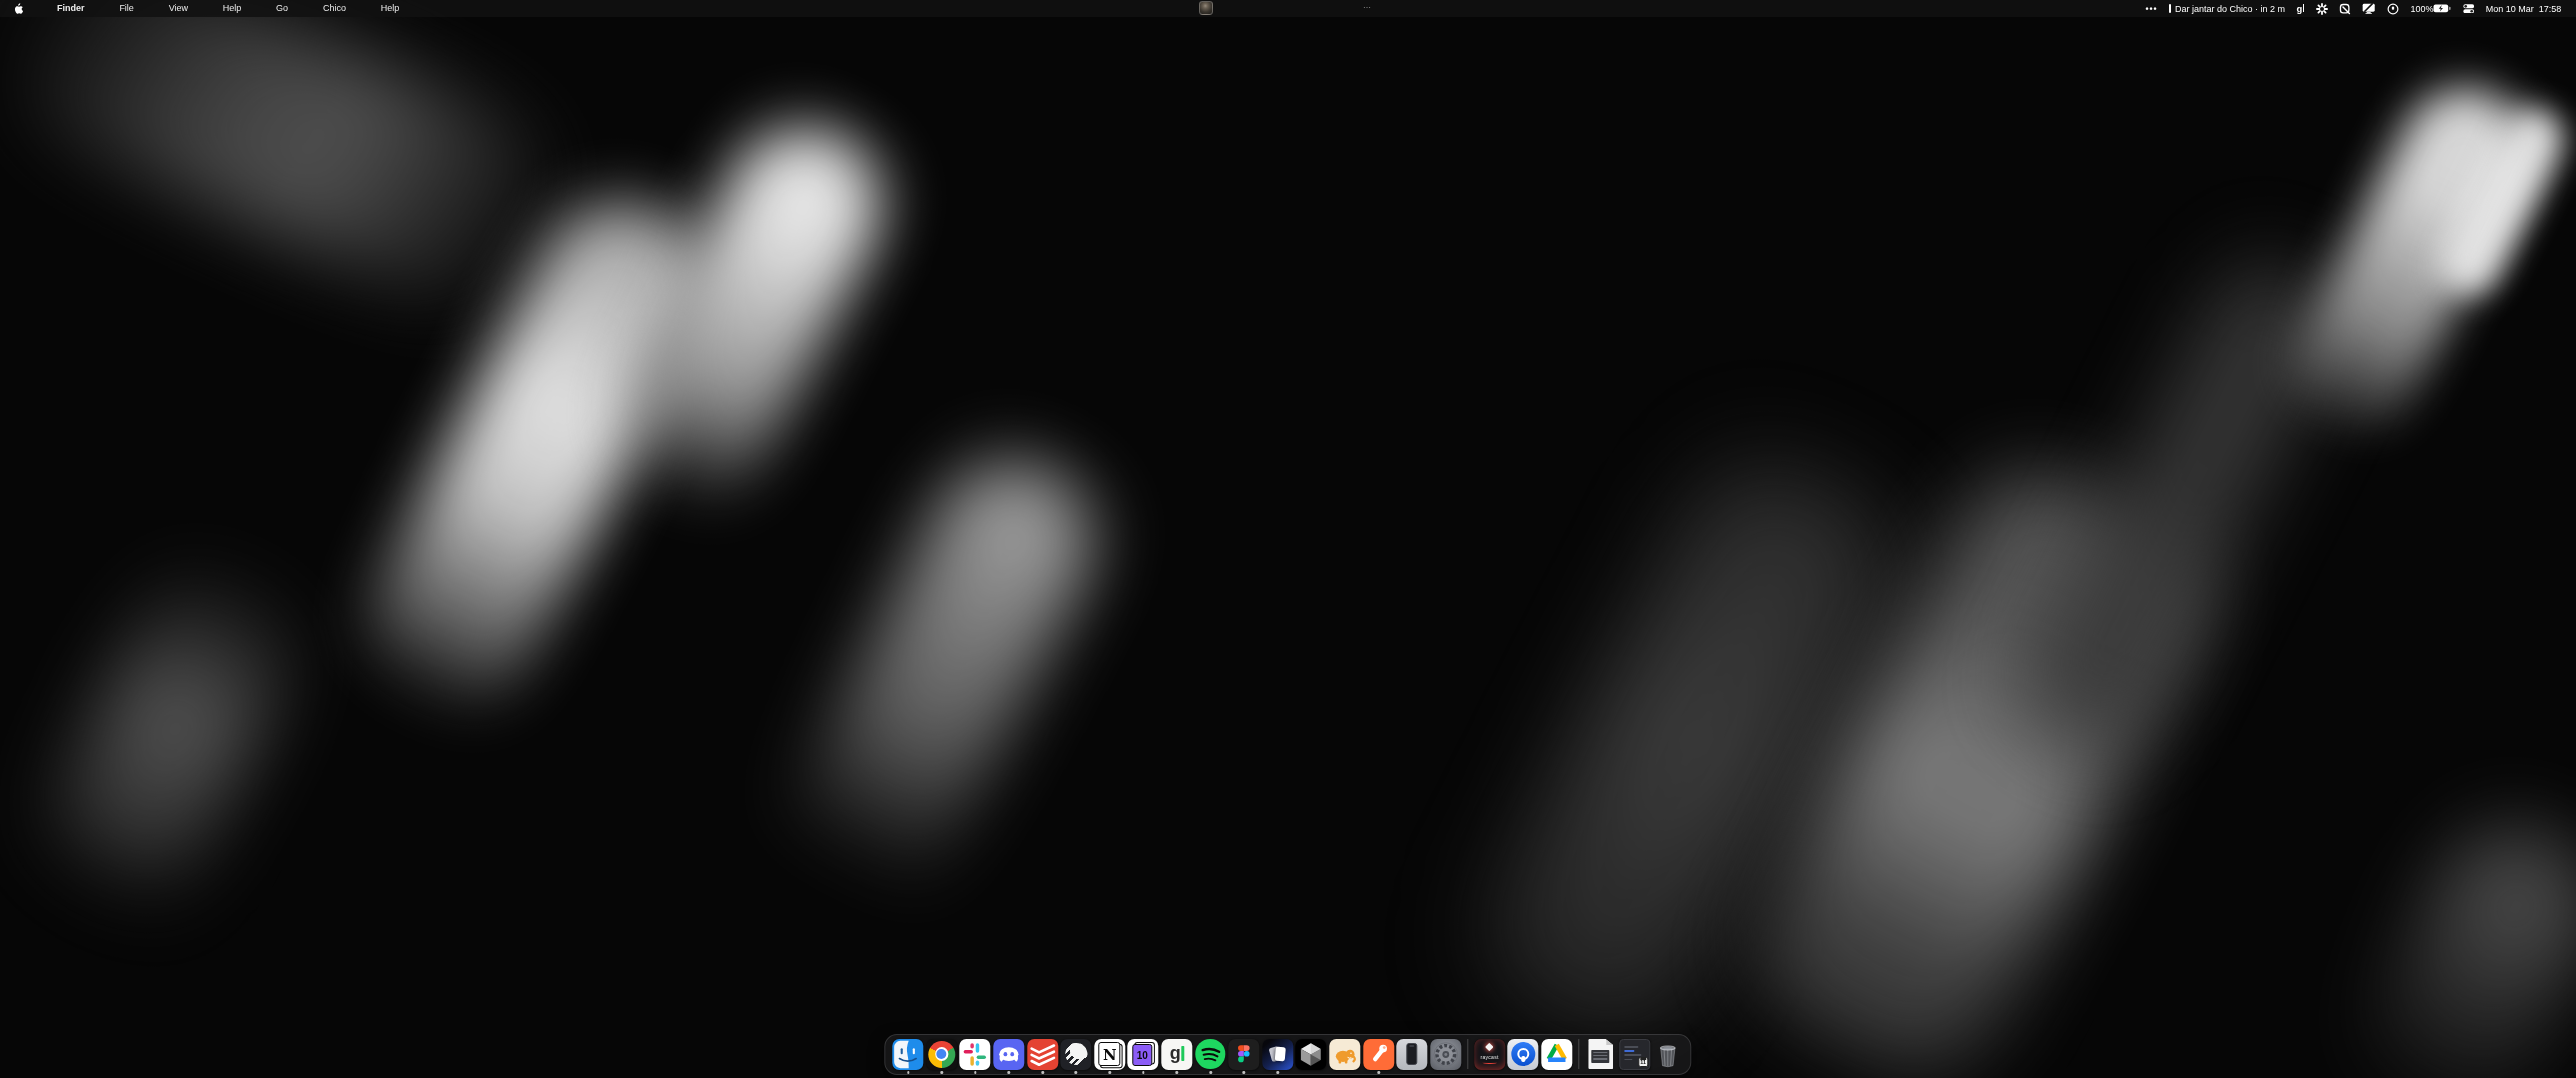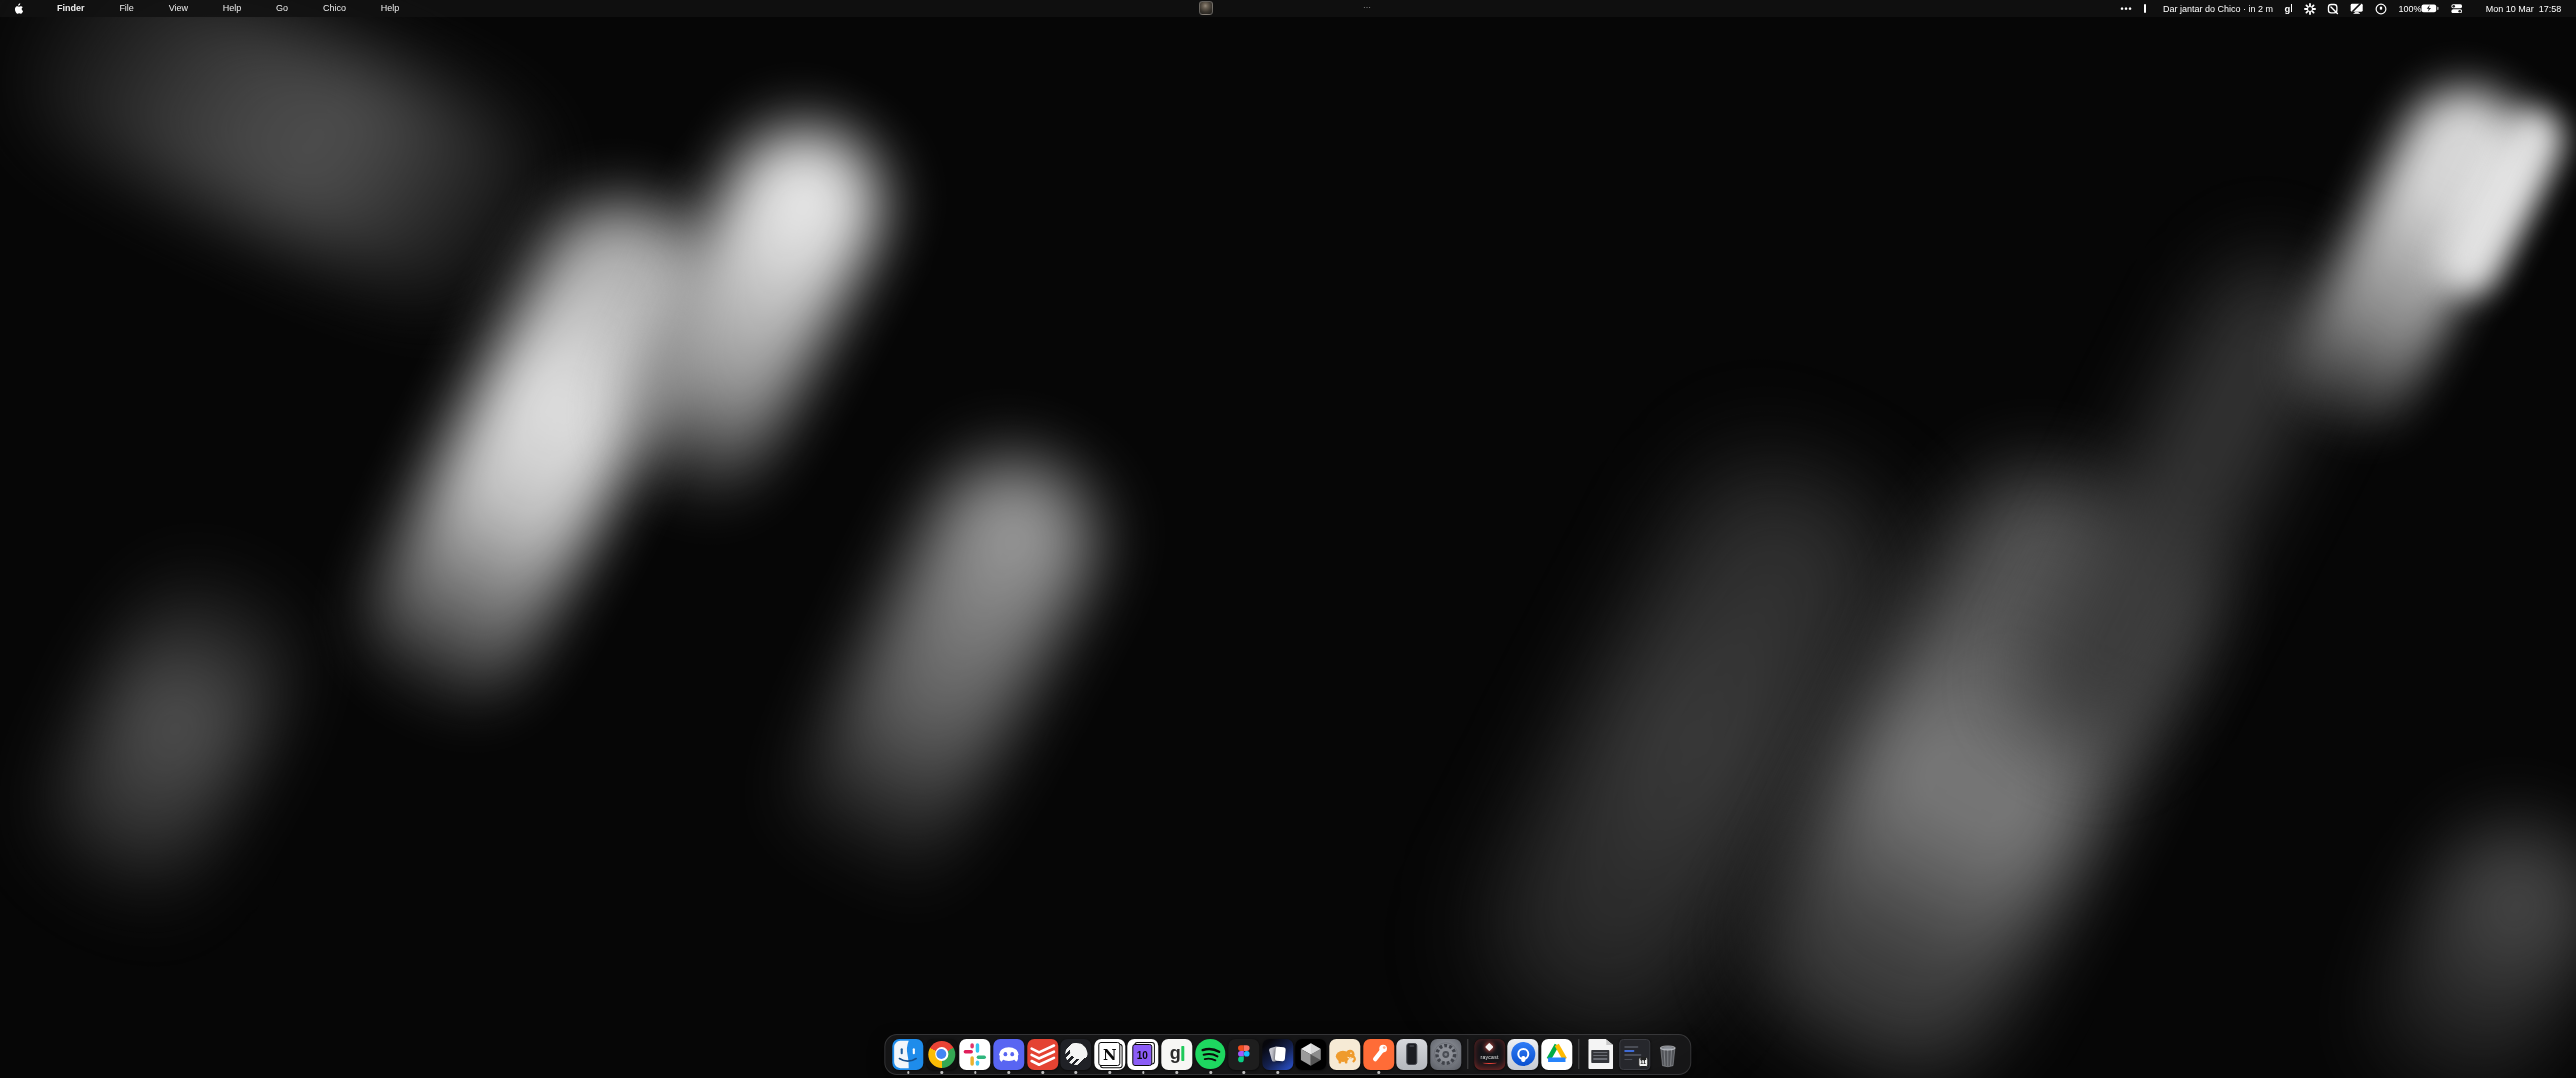--- a/index.html
+++ b/index.html
@@ -50,26 +50,26 @@
   .mb-item.appname { font-weight:700; }
   .mb-thumb { position:absolute; left:1199px; top:1.3px; width:14px; height:14px; border-radius:3.4px;
     background:radial-gradient(circle at 45% 32%, #93897b 0%, #6b6154 22%, #3a352e 58%, #1b1916 100%);
     border:0.3px solid rgba(255,255,255,.25); }
   .mb-mini-dots { position:absolute; left:1363px; top:0; height:17px; line-height:15.4px;
     color:#8f8f8f; font-size:8px; letter-spacing:1px; }
   .mb-right { position:absolute; right:0; top:0; height:17px; display:flex; align-items:center;
     gap:11.4px; padding-right:14.8px; }
   .mb-status { display:flex; align-items:center; font-size:9px; color:#fff; }
   .overflow-dots { font-size:8.7px; letter-spacing:1px; font-weight:700; }
-  .event-chip { display:flex; align-items:center; gap:17px; font-weight:500; }
+  .event-chip { display:flex; align-items:center; gap:4px; font-weight:500; }
   .event-bar { width:2px; height:8.7px; border-radius:1px; background:#fff; display:inline-block; }
   .granola-mb { font-weight:700; font-size:9.4px; position:relative; padding-right:2px; }
   .granola-mb::after { content:""; position:absolute; right:0; top:0.7px; width:1px; height:8.7px; background:#fff; }
   .batt-group { display:flex; align-items:center; gap:0; }
-  .clock { font-size:9px; font-weight:400; white-space:pre;margin-left:12px; }
+  .clock { font-size:9px; font-weight:400; white-space:pre; }
 
   
   .dock { position:absolute; left:50%; bottom:3.4px; transform:translateX(-50%);
     height:41px; display:flex; align-items:center; padding:0 6px;
     background:rgba(30,30,32,.62); border:0.7px solid rgba(120,120,125,.32);
     border-radius:12.7px; box-shadow:0 5.4px 14.8px rgba(0,0,0,.55); z-index:40; }
   .di { position:relative; width:31px; height:31px; margin:0 1.3px; flex:none; }
   .di.running::after { content:""; position:absolute; left:50%; bottom:-4.4px; width:2.7px; height:2.7px;
     margin-left:-1.3px; border-radius:50%; background:#c0c0c0; }
   .dsep { width:1px; height:29.5px; background:rgba(255,255,255,.22); margin:0 4.7px; flex:none; }

